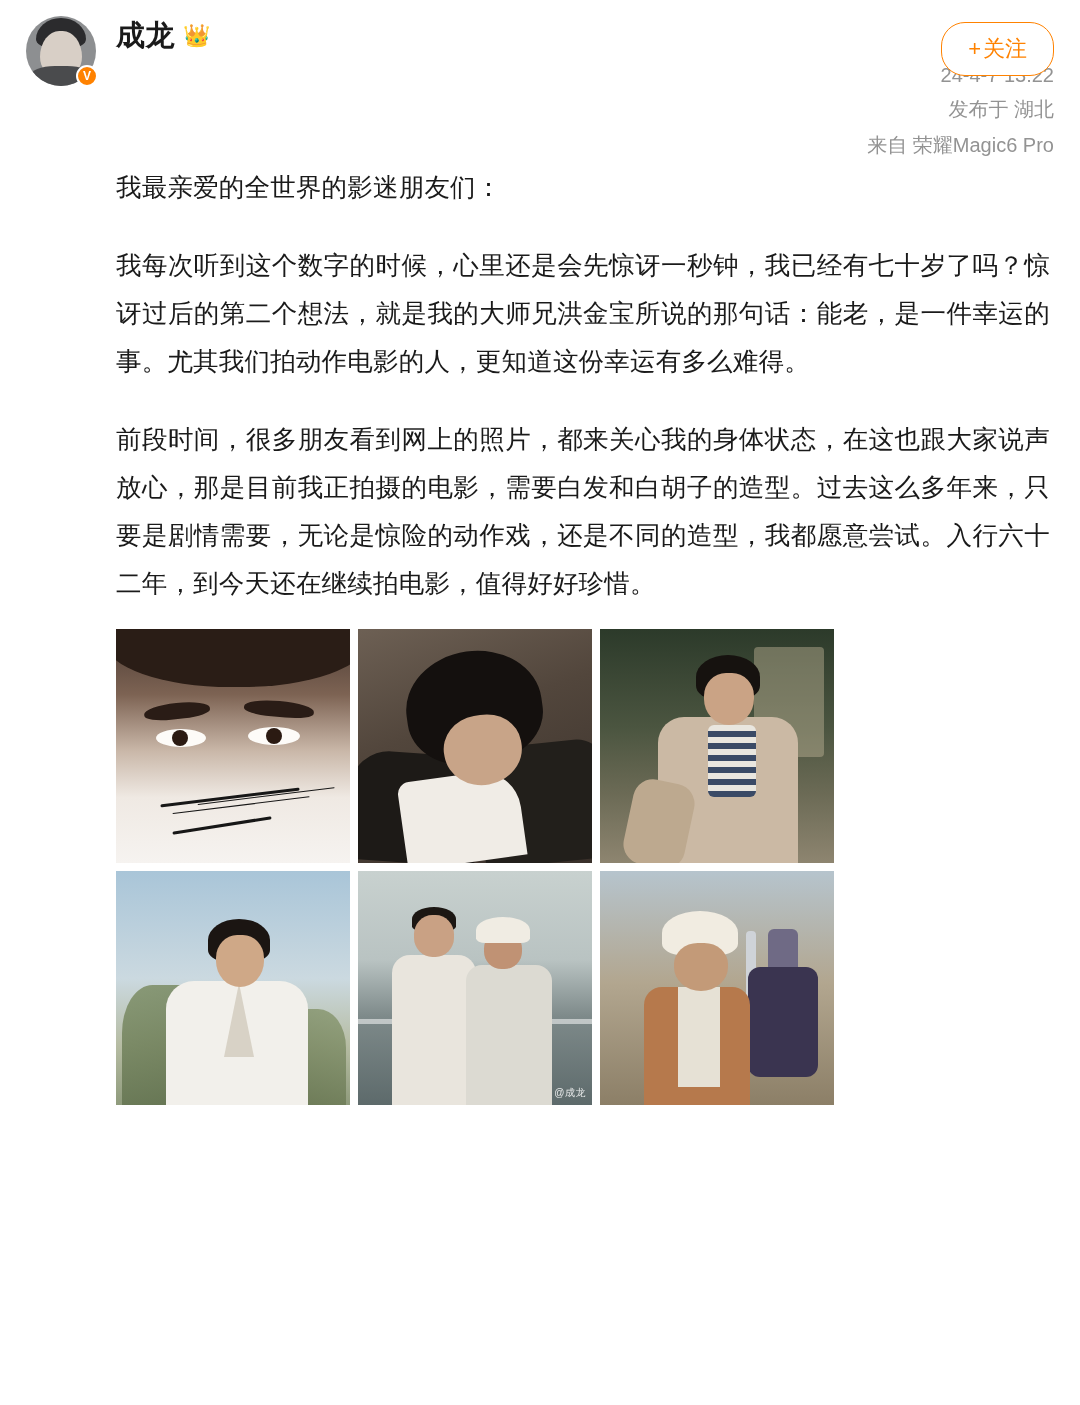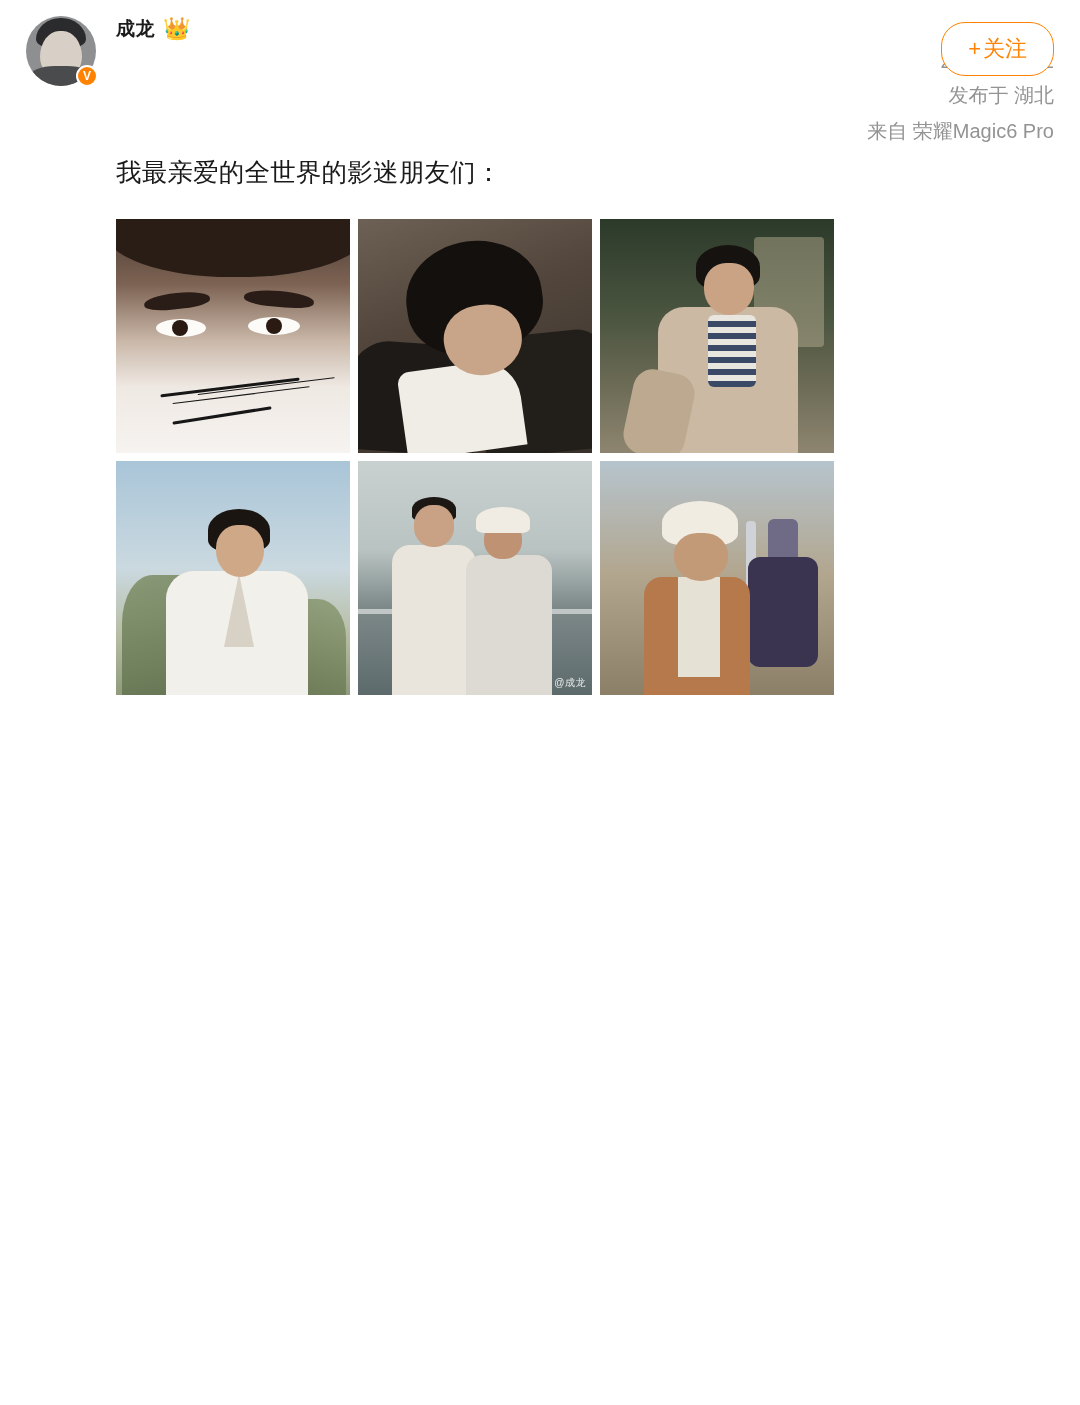--- a/index.html
+++ b/index.html
@@ -96,21 +96,21 @@
     padding-top: 2px;
     flex: 1 1 auto;
     min-width: 0;
   }
   .name-row {
     display: flex;
     align-items: center;
     gap: 8px;
   }
   .username {
-    font-size: 19px;
+    font-size: 29px;
     font-weight: bold;
     color: #1a1a1a;
     letter-spacing: 0.5px;
   }
   .crown-icon {
     font-size: 22px;
     line-height: 1;
     color: #e8a33d;
   }
   .meta-row {
@@ -144,21 +144,20 @@
   .follow-btn .plus {
     font-size: 22px;
     line-height: 1;
   }
 
   
   .content {
     margin-top: 4px;
     padding-left: 90px;
     padding-right: 4px;
-    font-family: Liberation Serif, serif;
   }
   .para {
     font-size: 25.5px;
     line-height: 48px;
     color: #1a1a1a;
     margin: 0 0 30px 0;
     letter-spacing: 0.2px;
     text-align: justify;
   }
   .para:last-of-type { margin-bottom: 22px; }
@@ -401,20 +400,22 @@
     </div>
 
     <button class="follow-btn">
       <span class="plus">+</span>
       <span>关注</span>
     </button>
   </div>
 
   <div class="content">
     <p class="para">我最亲爱的全世界的影迷朋友们：</p>
+    <p class="para">我每次听到这个数字的时候，心里还是会先惊讶一秒钟，我已经有七十岁了吗？惊讶过后的第二个想法，就是我的大师兄洪金宝所说的那句话：能老，是一件幸运的事。尤其我们拍动作电影的人，更知道这份幸运有多么难得。</p>
+    <p class="para">前段时间，很多朋友看到网上的照片，都来关心我的身体状态，在这也跟大家说声放心，那是目前我正拍摄的电影，需要白发和白胡子的造型。过去这么多年来，只要是剧情需要，无论是惊险的动作戏，还是不同的造型，我都愿意尝试。入行六十二年，到今天还在继续拍电影，值得好好珍惜。</p>
   </div>
 
   <div class="photo-grid">
 
     <div class="photo p1">
       <div class="hair"></div>
       <div class="brow"></div>
       <div class="brow2"></div>
       <div class="eye"></div>
       <div class="eye2"></div>

